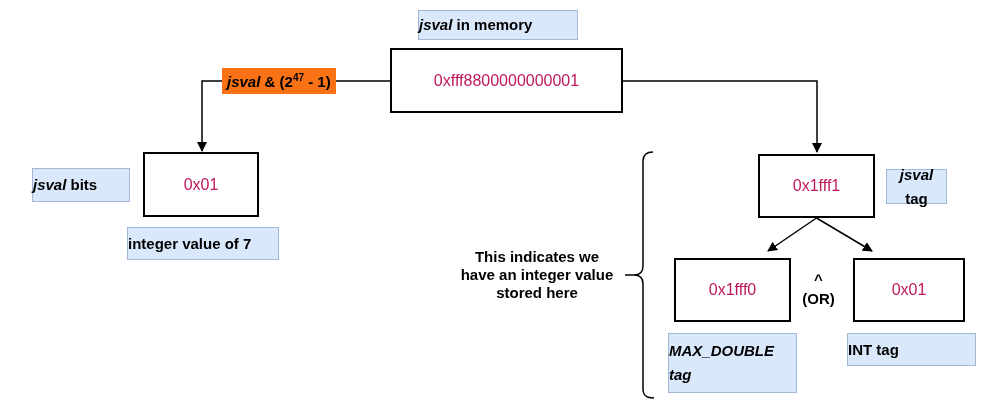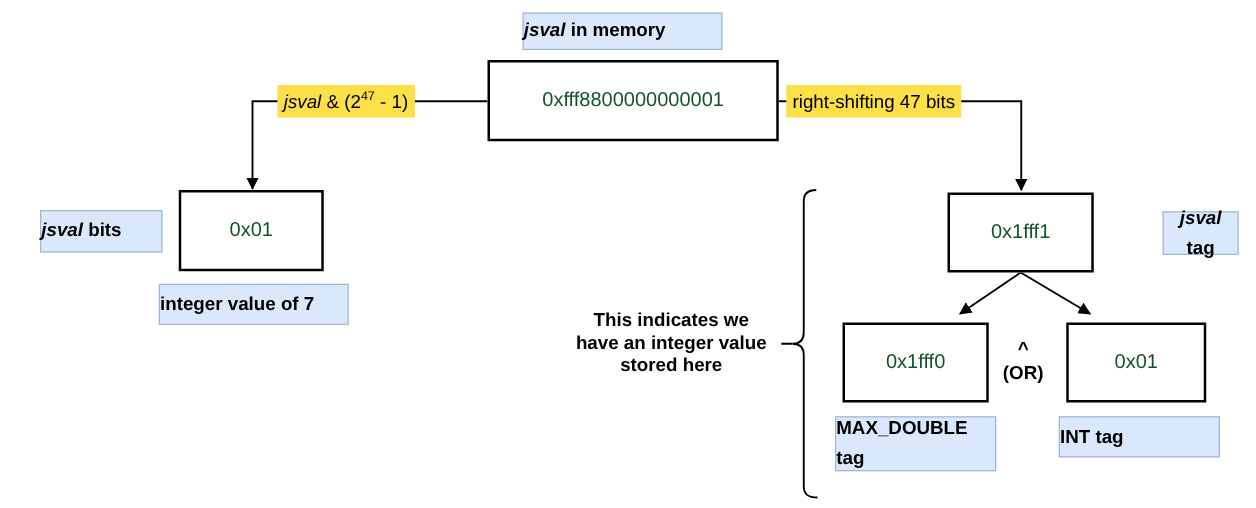--- a/index.html
+++ b/index.html
@@ -28,29 +28,29 @@
     line-height: 24px;
   }
   .white-box {
     position: absolute;
     display: flex;
     align-items: center;
     justify-content: center;
     background: #ffffff;
     border: 2px solid var(--box-border, #000);
     font-size: 16px;
-    color: #14532d;
+    color: #be185d;
     box-sizing: border-box;
   }
   .conn-label {
     position: absolute;
     display: flex;
     align-items: center;
-    background: #fde047;
-    font-weight: 400;
+    background: #f97316;
+    font-weight: 700;
     font-size: 15px;
     color: #000;
     padding: 0 5px;
     height: 26px;
     white-space: nowrap;
   }
   .it { font-style: italic; }
   sup { font-size: 10px; line-height: 0; }
   .indicator {
     position: absolute;
@@ -96,62 +96,59 @@
   </div>
 
   <div class="white-box" style="left:390px; top:48px; width:233px; height:65px;">
     <span>0xfff8800000000001</span>
   </div>
 
   <div class="conn-label" style="left:222px; top:68px;">
     <span><span class="it">jsval</span><span> &amp; (2</span><sup>47</sup><span> - 1)</span></span>
   </div>
 
-  <div class="conn-label" style="left:629px; top:68px;">
-    <span>right-shifting 47 bits</span>
-  </div>
 
   <div class="white-box" style="left:143px; top:152px; width:116px; height:65px;">
     <span>0x01</span>
   </div>
 
   <div class="blue-label" style="left:32px; top:168px; width:98px; height:34px;">
     <div>
       <span class="it">jsval</span><span> bits</span>
     </div>
   </div>
 
   <div class="blue-label" style="left:127px; top:227px; width:152px; height:33px;">
     <span>integer value of 7</span>
   </div>
 
   <div class="white-box" style="left:758px; top:154px; width:117px; height:64px;">
     <span>0x1fff1</span>
   </div>
 
-  <div class="blue-label" style="left:886px; top:169px; width:61px; height:35px;margin-left:44px;">
+  <div class="blue-label" style="left:886px; top:169px; width:61px; height:35px;">
     <div>
       <span class="it">jsval</span><span> tag</span>
     </div>
   </div>
 
   <div class="white-box" style="left:674px; top:258px; width:117px; height:64px;">
     <span>0x1fff0</span>
   </div>
 
   <div class="xor" style="left:791px; top:270px; width:55px;">
     <span>^</span>
     <span>(OR)</span>
   </div>
 
   <div class="white-box" style="left:853px; top:258px; width:112px; height:64px;">
     <span>0x01</span>
   </div>
 
-  <div class="blue-label" style="left:668px; top:333px; width:129px; height:44px;">
+  <div class="blue-label" style="left:668px; top:333px; width:129px; height:60px;font-style:italic;">
     <span>MAX_DOUBLE</span>
     <span>tag</span>
   </div>
 
   <div class="blue-label" style="left:847px; top:333px; width:129px; height:33px;">
     <span>INT tag</span>
   </div>
 
   <div class="indicator" style="left:444px; top:248px; width:186px;">
     <div>This indicates we</div>

